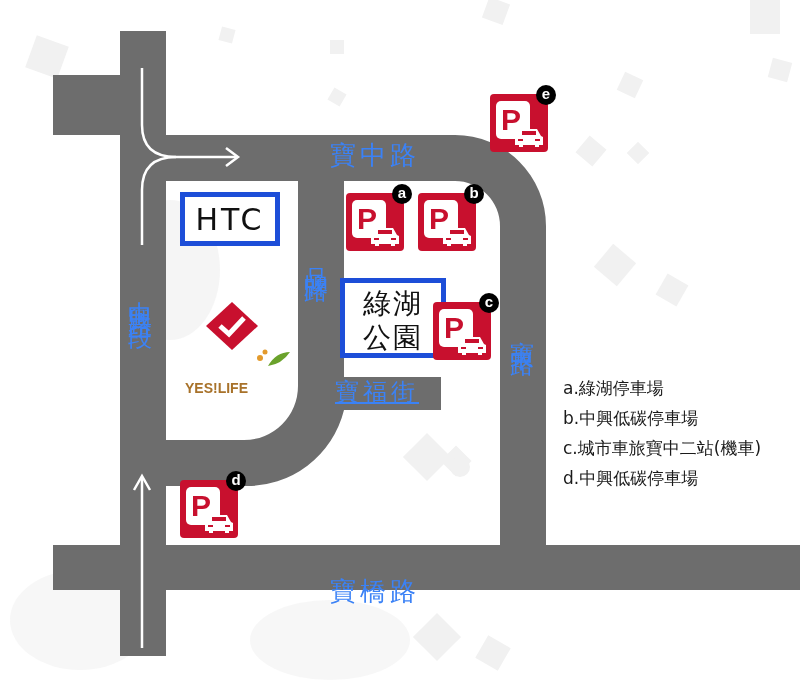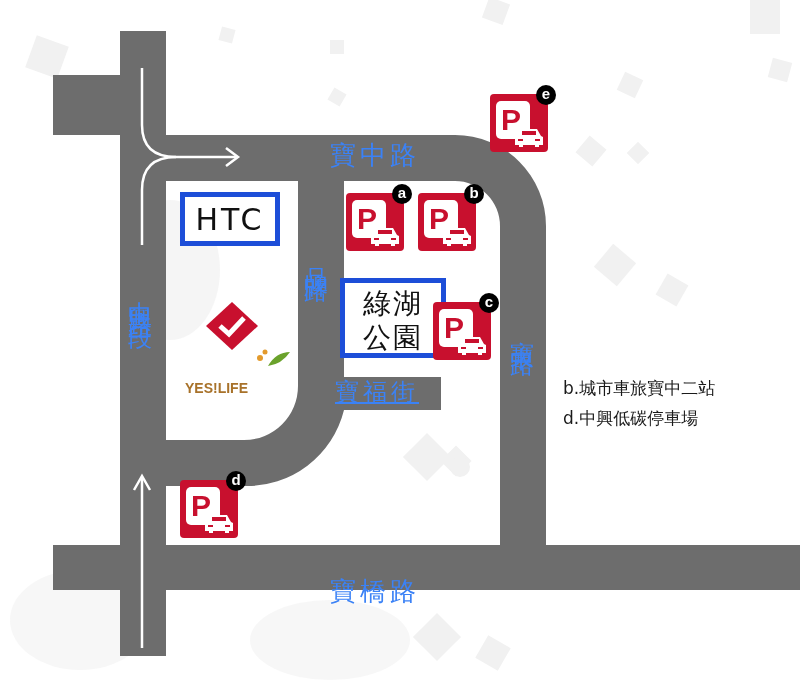--- a/index.html
+++ b/index.html
@@ -148,15 +148,17 @@
   <svg class="car" viewBox="0 0 30 22">
       <path d="M3 10 L7 3 L23 3 L27 10 L29 11 L29 19 L25 19 L25 21 L21 21 L21 19 L9 19 L9 21 L5 21 L5 19 L1 19 L1 11 Z" fill="#fff"></path>
       <rect x="8" y="5" width="14" height="4" fill="#c8102e"></rect>
       <rect x="4" y="13" width="5" height="2" fill="#c8102e"></rect>
       <rect x="21" y="13" width="5" height="2" fill="#c8102e"></rect>
     </svg>
   <div class="badge">e</div>
 </div>
 
 <div class="legend">
-  <div>b.城市車旅寶中二站</div>
+  <div>a.綠湖停車場</div>
+  <div>b.中興低碳停車場</div>
+  <div>c.城市車旅寶中二站(機車)</div>
   <div>d.中興低碳停車場</div>
 </div>
 
 </body></html>

